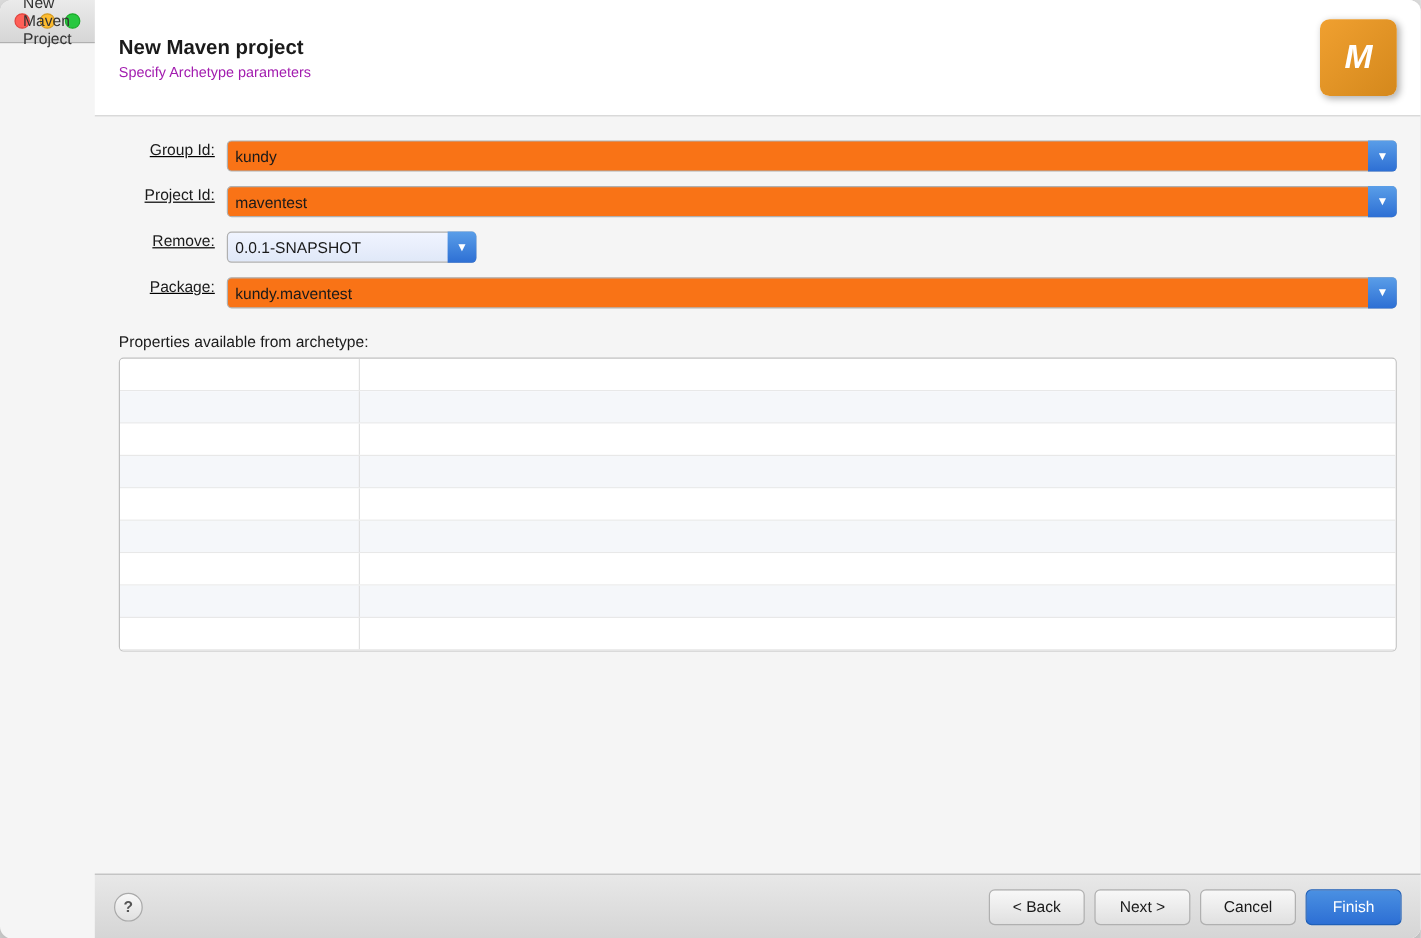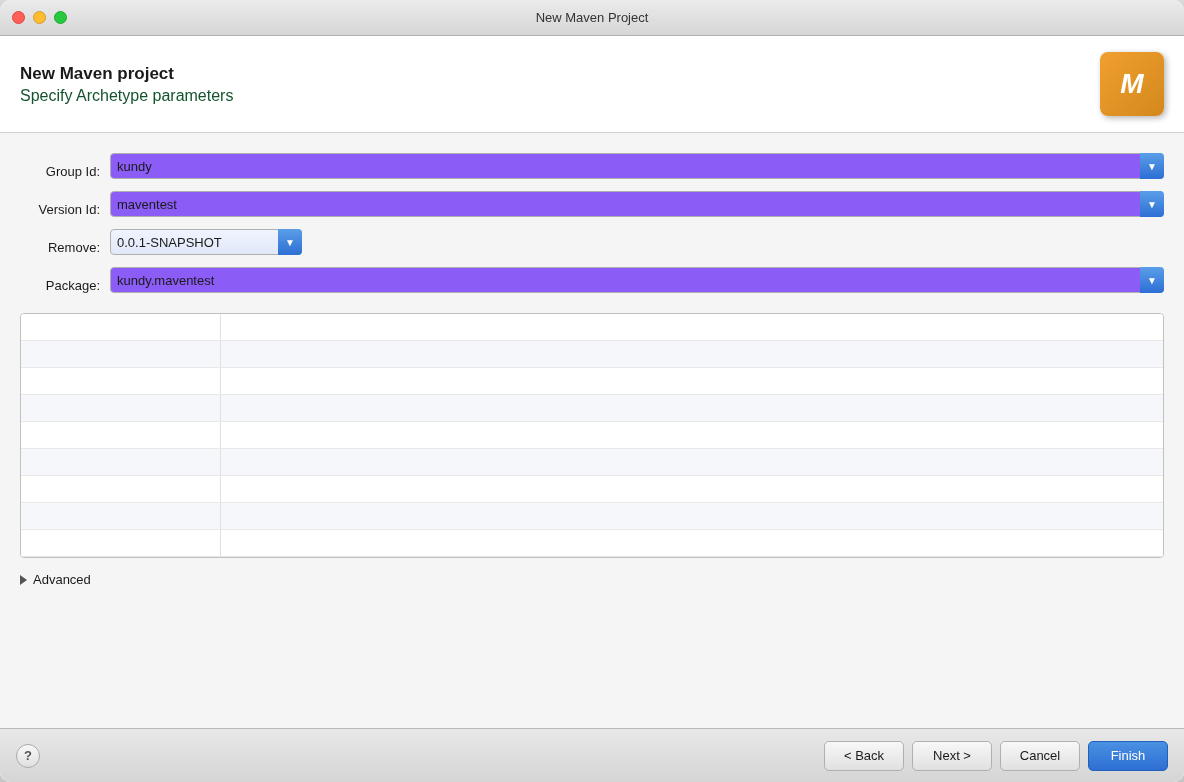--- a/index.html
+++ b/index.html
@@ -20,21 +20,21 @@
       overflow: hidden;
     }
 
     .window {
       width: 1184px;
       height: 782px;
       background: #f5f5f5;
       border-radius: 10px;
       box-shadow: 0 10px 40px rgba(0,0,0,0.4);
       display: flex;
-      flex-direction: column;
+      flex-direction: row;
       overflow: hidden;
     }
 
     
     .title-bar {
       background: linear-gradient(to bottom, #ebebeb, #d6d6d6);
       height: 36px;
       display: flex;
       align-items: center;
       padding: 0 12px;
@@ -104,22 +104,22 @@
     }
 
     .header-title {
       font-size: 17px;
       font-weight: 700;
       color: #1a1a1a;
       margin-bottom: 3px;
     }
 
     .header-subtitle {
-      font-size: 16px;
-      color: #14532d;
+      font-size: 12px;
+      color: #a21caf;
     }
 
     
     .maven-icon {
       width: 64px;
       height: 64px;
       position: relative;
     }
 
     .maven-icon-inner {
@@ -142,21 +142,22 @@
     .form-area {
       padding: 20px 20px;
       display: flex;
       flex-direction: column;
       gap: 12px;
       flex-shrink: 0;
     }
 
     .form-row {
       display: flex;
-      align-items: flex-end;
+      align-items: flex-start;
+      text-decoration: underline;
     }
 
     .form-label {
       width: 90px;
       text-align: right;
       padding-right: 10px;
       font-size: 13px;
       color: #1a1a1a;
       flex-shrink: 0;
     }
@@ -166,21 +167,21 @@
       position: relative;
     }
 
     .form-input {
       width: 100%;
       height: 26px;
       border: 1px solid #b0b0b0;
       border-radius: 4px;
       padding: 2px 28px 2px 6px;
       font-size: 13px;
-      background: #8b5cf6;
+      background: #f97316;
       color: #1a1a1a;
       outline: none;
     }
 
     .dropdown-arrow {
       position: absolute;
       right: 0;
       top: 0;
       height: 100%;
       width: 24px;
@@ -190,21 +191,21 @@
       align-items: center;
       justify-content: center;
       color: white;
       font-size: 10px;
       cursor: pointer;
     }
 
     
     .version-select-wrapper {
       position: relative;
-      width: 192px;
+      width: 208px;
     }
 
     .version-select {
       width: 100%;
       height: 26px;
       border: 1px solid #b0b0b0;
       border-radius: 4px;
       padding: 2px 28px 2px 6px;
       font-size: 13px;
       background: linear-gradient(to bottom, #f0f4ff, #e0e8f8);
@@ -440,21 +441,21 @@
 
       <div class="form-row">
         <label class="form-label">Group Id:</label>
         <div class="form-input-wrapper">
           <input class="form-input" type="text" value="kundy" style="">
           <div class="dropdown-arrow">▼</div>
         </div>
       </div>
 
       <div class="form-row">
-        <label class="form-label">Version Id:</label>
+        <label class="form-label">Project Id:</label>
         <div class="form-input-wrapper">
           <input class="form-input" type="text" value="maventest" style="">
           <div class="dropdown-arrow">▼</div>
         </div>
       </div>
 
       <div class="form-row">
         <label class="form-label">Remove:</label>
         <div class="version-select-wrapper">
           <select class="version-select">
@@ -467,20 +468,21 @@
       <div class="form-row">
         <label class="form-label">Package:</label>
         <div class="form-input-wrapper">
           <input class="form-input" type="text" value="kundy.maventest" style="">
           <div class="dropdown-arrow">▼</div>
         </div>
       </div>
     </div>
 
     <div class="properties-section">
+      <div class="properties-label">Properties available from archetype:</div>
       <div class="properties-container">
         <div class="table-wrapper">
           <div class="table-body">
             <div class="table-row">
                 <div class="table-cell"></div>
                 <div class="table-cell"></div>
               </div>
             <div class="table-row">
                 <div class="table-cell"></div>
                 <div class="table-cell"></div>
@@ -511,26 +513,20 @@
               </div>
             <div class="table-row">
                 <div class="table-cell"></div>
                 <div class="table-cell"></div>
               </div>
           </div>
         </div>
       </div>
     </div>
 
-    <div class="advanced-section">
-      <div class="advanced-toggle">
-        <div class="triangle-right"></div>
-        <span>Advanced</span>
-      </div>
-    </div>
 
     <div class="spacer"></div>
 
     <div class="bottom-bar">
       <button class="help-btn">?</button>
       <div class="bottom-buttons">
         <button class="btn">&lt; Back</button>
         <button class="btn btn-next">Next &gt;</button>
         <button class="btn">Cancel</button>
         <button class="btn btn-finish">Finish</button>

